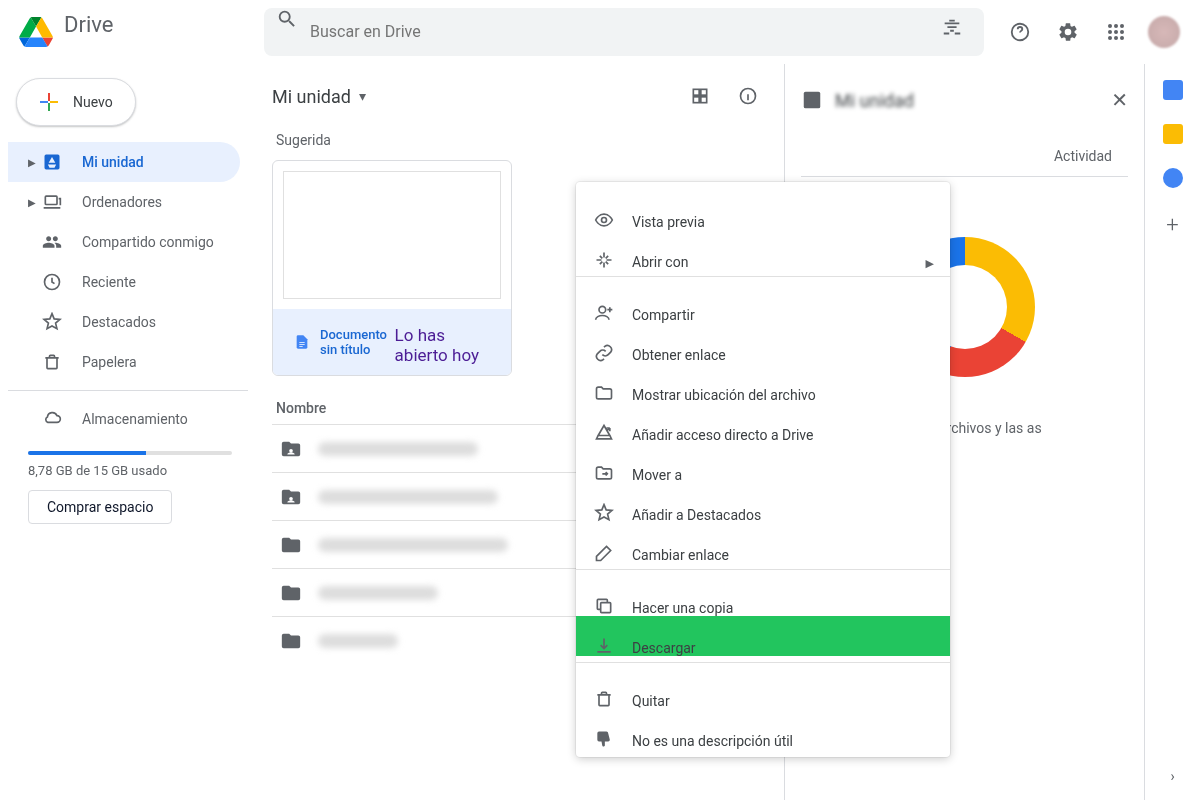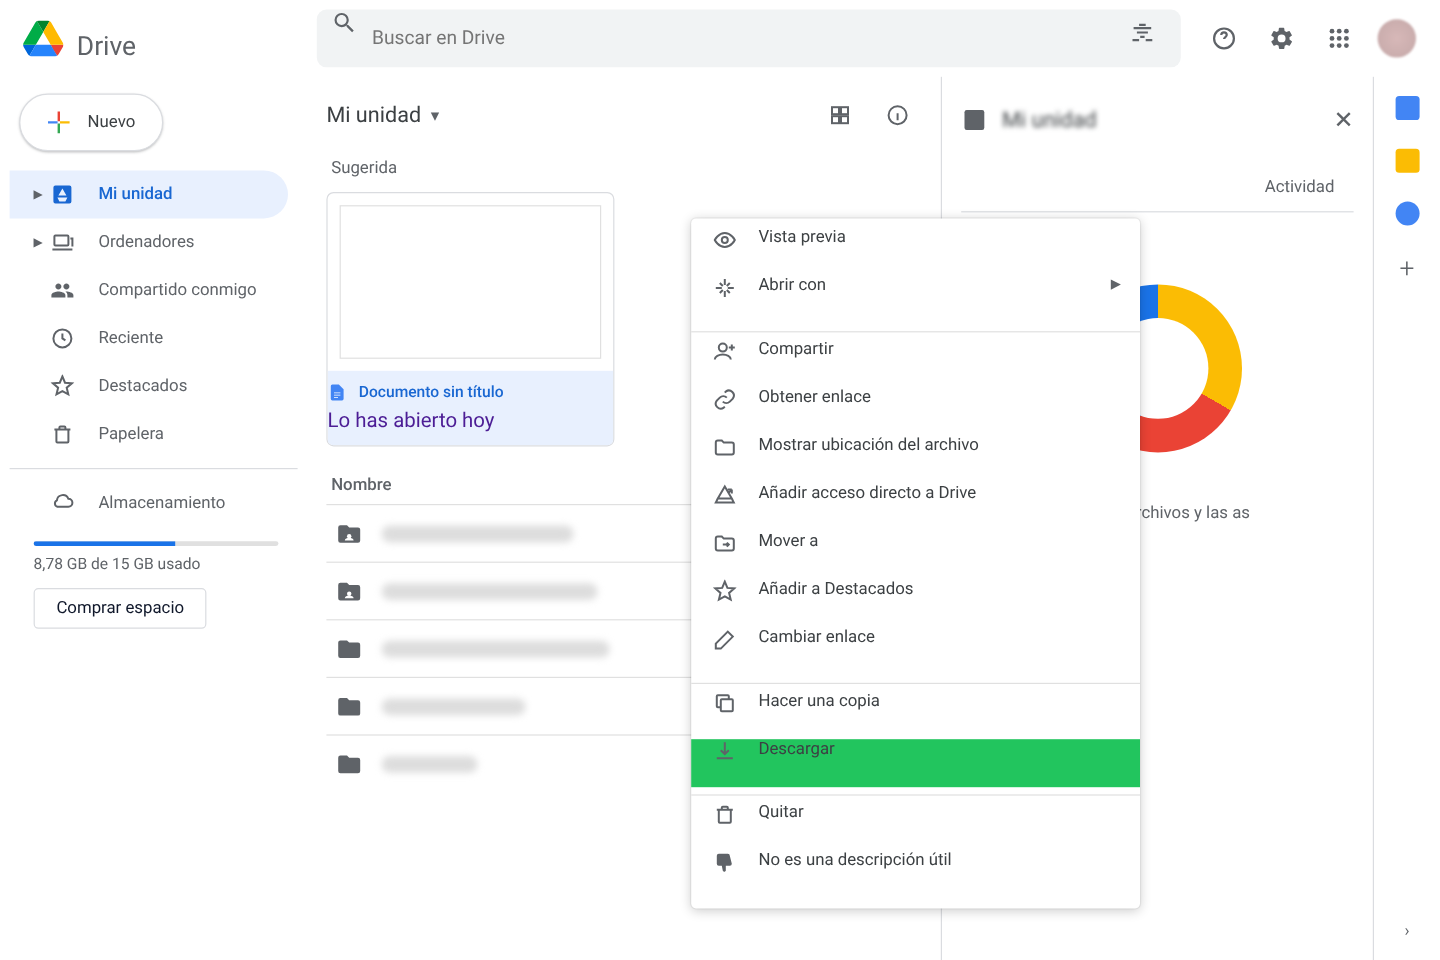--- a/index.html
+++ b/index.html
@@ -1,18 +1,18 @@
 <!DOCTYPE html>
 <html><head>
 <meta charset="utf-8">
 <style>
 *{box-sizing:border-box;margin:0;padding:0;font-family:"Google Sans",Roboto,Arial,sans-serif}
 body{width:1200px;height:800px;overflow:hidden;background:#fff;color:#3c4043;font-size:14px;position:relative}
 .header{display:flex;align-items:center;height:64px;padding:0 16px;border-bottom:1px solid #fff}
-.logo-area{display:flex;align-items:flex-end;width:248px}
+.logo-area{display:flex;align-items:flex-start;width:248px}
 .drive-logo{width:40px;height:40px;display:flex;align-items:center;justify-content:center}
 .drive-text{font-size:22px;color:#5f6368;margin-left:8px}
 .search-bar{flex:1;max-width:720px;height:48px;background:#f1f3f4;border-radius:8px;display:flex;padding:0 12px}
 .search-bar input{flex:1;border:none;background:transparent;font-size:16px;color:#5f6368;outline:none;margin-left:12px}
 .header-icons{display:flex;align-items:center;margin-left:auto;gap:8px}
 .icon-btn{width:40px;height:40px;display:flex;align-items:center;justify-content:center;border-radius:50%;cursor:pointer;color:#5f6368}
 .avatar{width:32px;height:32px;border-radius:50%;background:radial-gradient(circle,#d7b8b8,#c4a8a8);filter:blur(1px)}
 .main{display:flex;height:calc(100% - 64px)}
 .sidebar{width:256px;padding:8px 8px 0 8px}
 .new-btn{display:flex;align-items:center;height:48px;padding:0 20px;border:1px solid #dadce0;border-radius:24px;box-shadow:0 1px 2px rgba(60,64,67,.3);width:120px;margin:6px 0 16px 8px;cursor:pointer;background:#fff}
@@ -28,41 +28,41 @@
 .buy-btn{border:1px solid #dadce0;border-radius:4px;padding:8px 18px;color:#0f172a;font-weight:400;font-size:14px;display:inline-block;cursor:pointer}
 .content{flex:1;display:flex;position:relative}
 .file-area{flex:1;padding:8px 16px 0 16px;min-width:0}
 .breadcrumb{display:flex;align-items:center;height:48px}
 .bc-text{font-size:18px;color:#3c4043}
 .bc-arrow{margin-left:8px;color:#5f6368}
 .toolbar-icons{margin-left:auto;display:flex;gap:8px}
 .section-title{font-size:14px;color:#5f6368;margin:12px 0 12px 4px}
 .suggested-card{border:1px solid #dadce0;border-radius:6px;width:240px;overflow:hidden}
 .card-preview{height:128px;background:#fff;border-bottom:1px solid #dadce0;margin:10px;border:1px solid #e0e0e0}
-.card-footer{background:#e8f0fe;padding:10px 0;display:flex;flex-direction:column}
+.card-footer{background:#e8f0fe;padding:10px 21px;display:flex;flex-direction:row}
 .card-title-row{display:flex;align-items:center;gap:10px}
 .card-title{color:#1967d2;font-weight:500;font-size:13px}
 .card-sub{color:#4c1d95;font-size:17px;margin-top:6px}
 .name-header{font-weight:500;color:#5f6368;margin:24px 0 8px 4px}
 .folder-row{display:flex;align-items:center;height:48px;border-top:1px solid #e0e0e0;padding-left:8px;gap:16px}
 .folder-icon{color:#5f6368}
 .folder-name{color:#aaa;background:#ddd;height:14px;border-radius:7px;filter:blur(3px)}
 .details-panel{width:360px;border-left:1px solid #dadce0;padding:16px;position:relative}
 .details-header{display:flex;align-items:center;height:40px}
 .details-title{font-size:18px;color:#3c4043;filter:blur(2px)}
 .close-x{margin-left:auto;font-size:20px;color:#5f6368;cursor:pointer}
 .details-tabs{display:flex;border-bottom:1px solid #dadce0;margin-top:16px}
 .tab{padding:12px 16px;color:#5f6368;font-size:14px}
 .details-body{padding:40px 20px;text-align:center;color:#5f6368;font-size:14px;line-height:1.6}
 .chart-circle{width:140px;height:140px;border-radius:50%;margin:20px auto 40px;background:conic-gradient(#fbbc04 0 120deg,#ea4335 120deg 200deg,#1a73e8 200deg 360deg);position:relative}
 .chart-circle::after{content:"";position:absolute;inset:28px;border-radius:50%;background:#fff}
 .side-rail{width:56px;border-left:1px solid #dadce0;display:flex;flex-direction:column;align-items:center;padding-top:16px;gap:24px}
 .rail-icon{width:20px;height:20px;border-radius:3px}
 .context-menu{position:absolute;left:576px;top:182px;width:374px;background:#fff;border-radius:4px;box-shadow:0 2px 10px rgba(0,0,0,.2),0 0 0 1px rgba(0,0,0,.05);padding:8px 0;z-index:100}
-.menu-item{display:flex;align-items:flex-start;height:40px;padding:0 16px;color:#3c4043;font-size:14px;cursor:pointer}
+.menu-item{display:flex;align-items:flex-end;height:40px;padding:0 16px;color:#3c4043;font-size:14px;cursor:pointer}
 .menu-item.hover{background:#22c55e}
 .menu-item .micon{width:24px;display:flex;align-items:center;justify-content:center;margin-right:16px;color:#5f6368}
 .menu-item .arrow{margin-left:auto;color:#5f6368;font-size:11px}
 .menu-divider{border-top:1px solid #e0e0e0;margin:6px 0}
 svg{display:block}
 .storage-section{padding:0 16px 0 20px}
 .rail-expand{margin-top:auto;margin-bottom:16px;color:#5f6368}
 .rail-plus{color:#5f6368;font-size:22px;font-weight:300}
 </style>
 </head>

